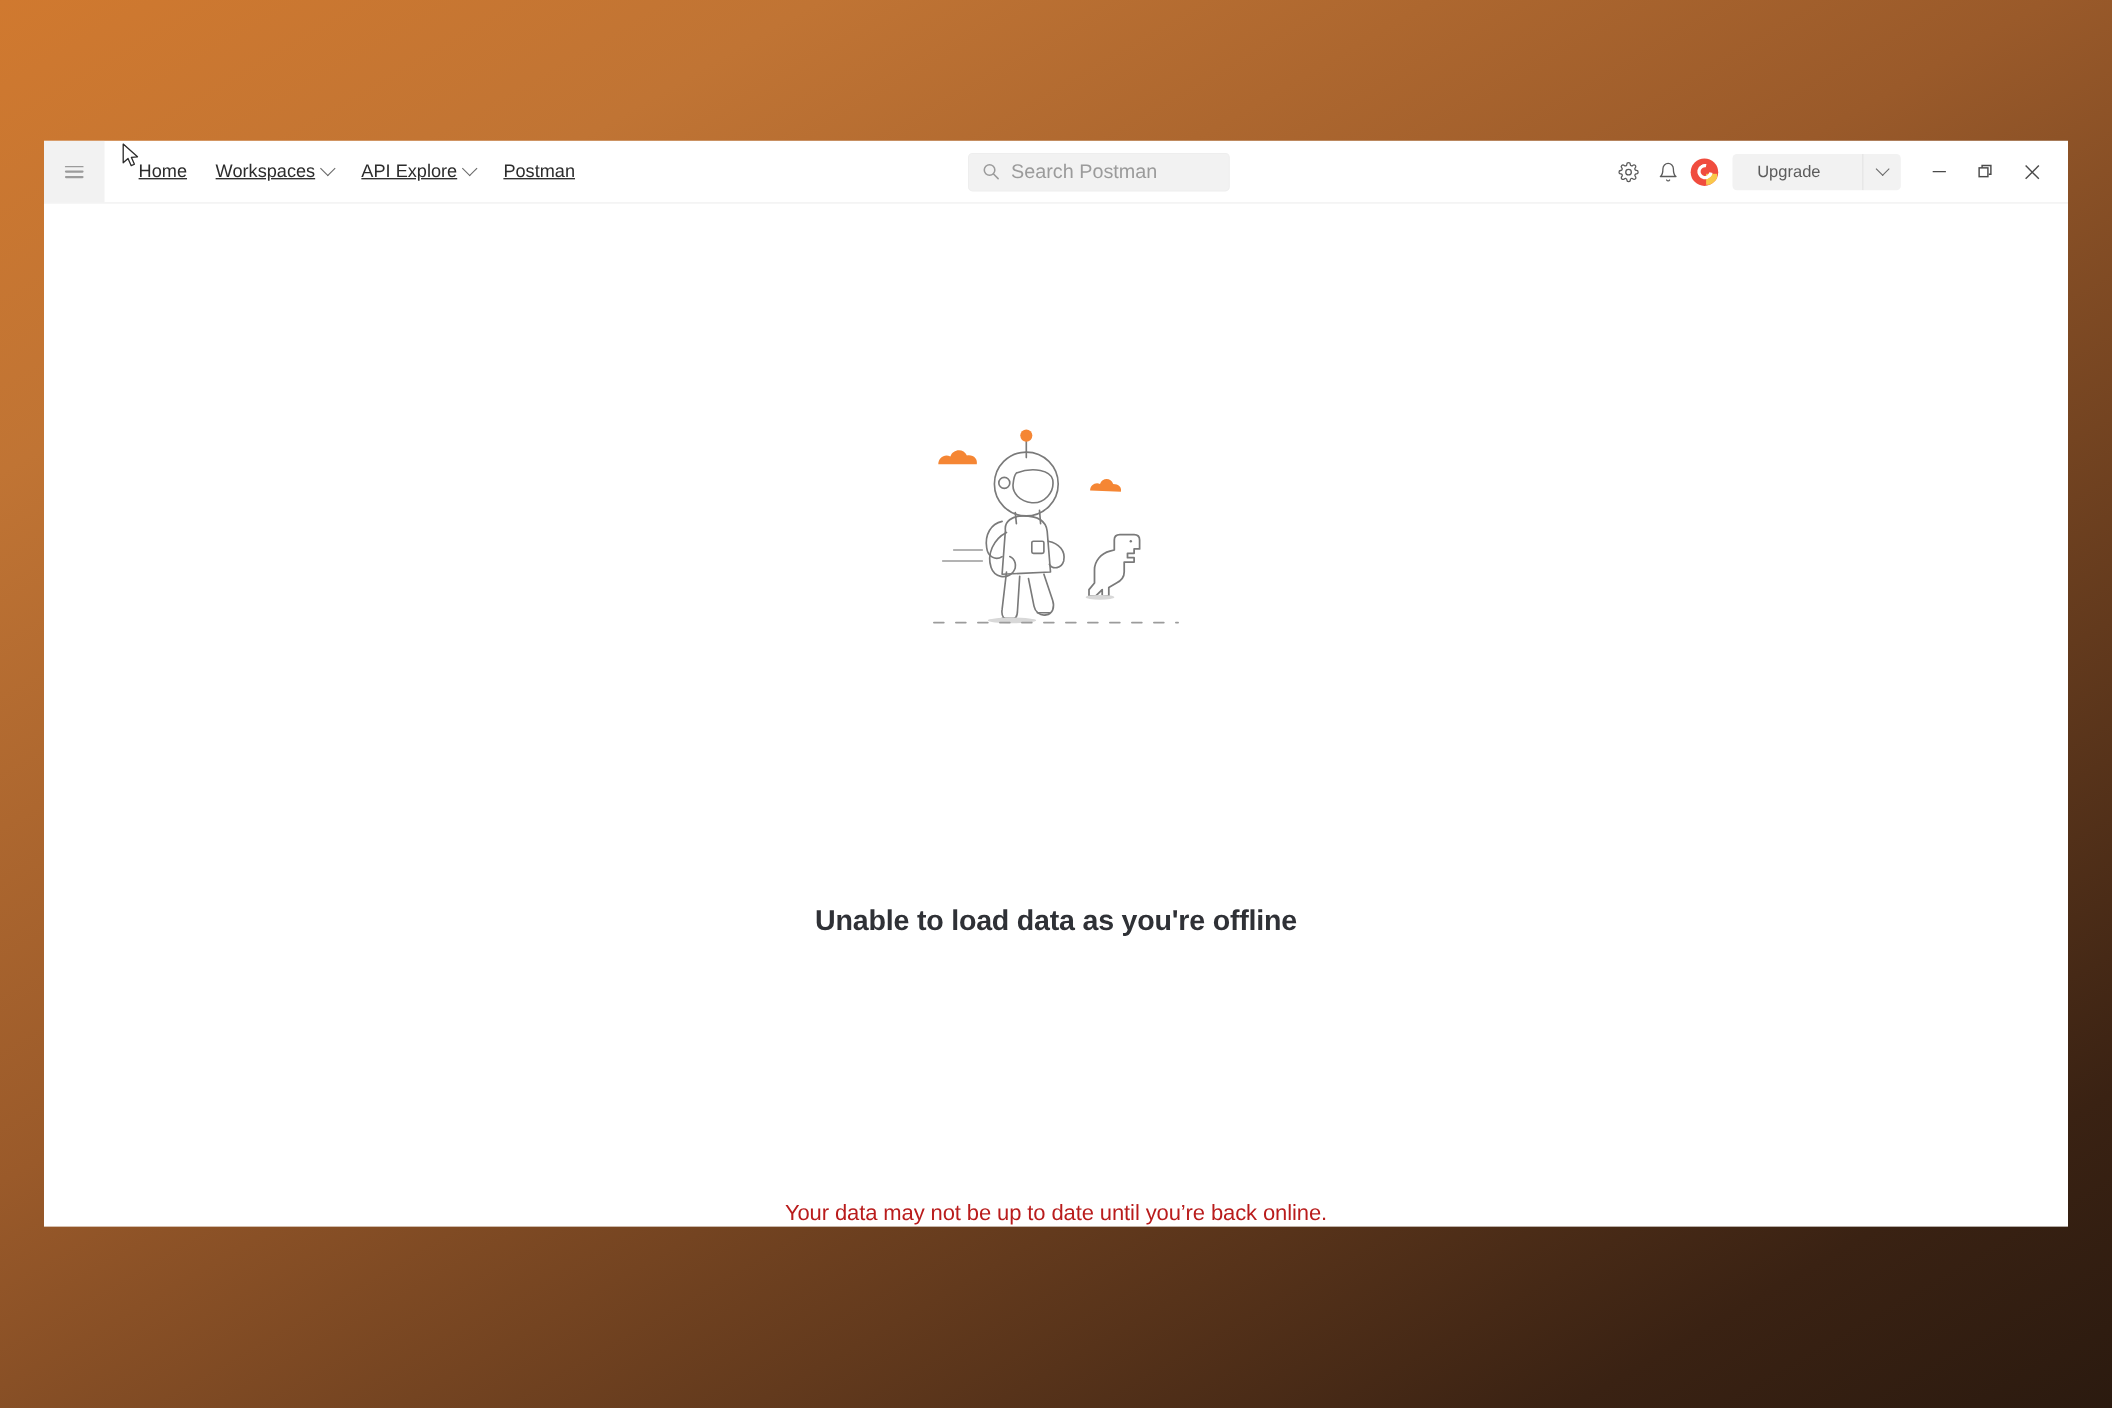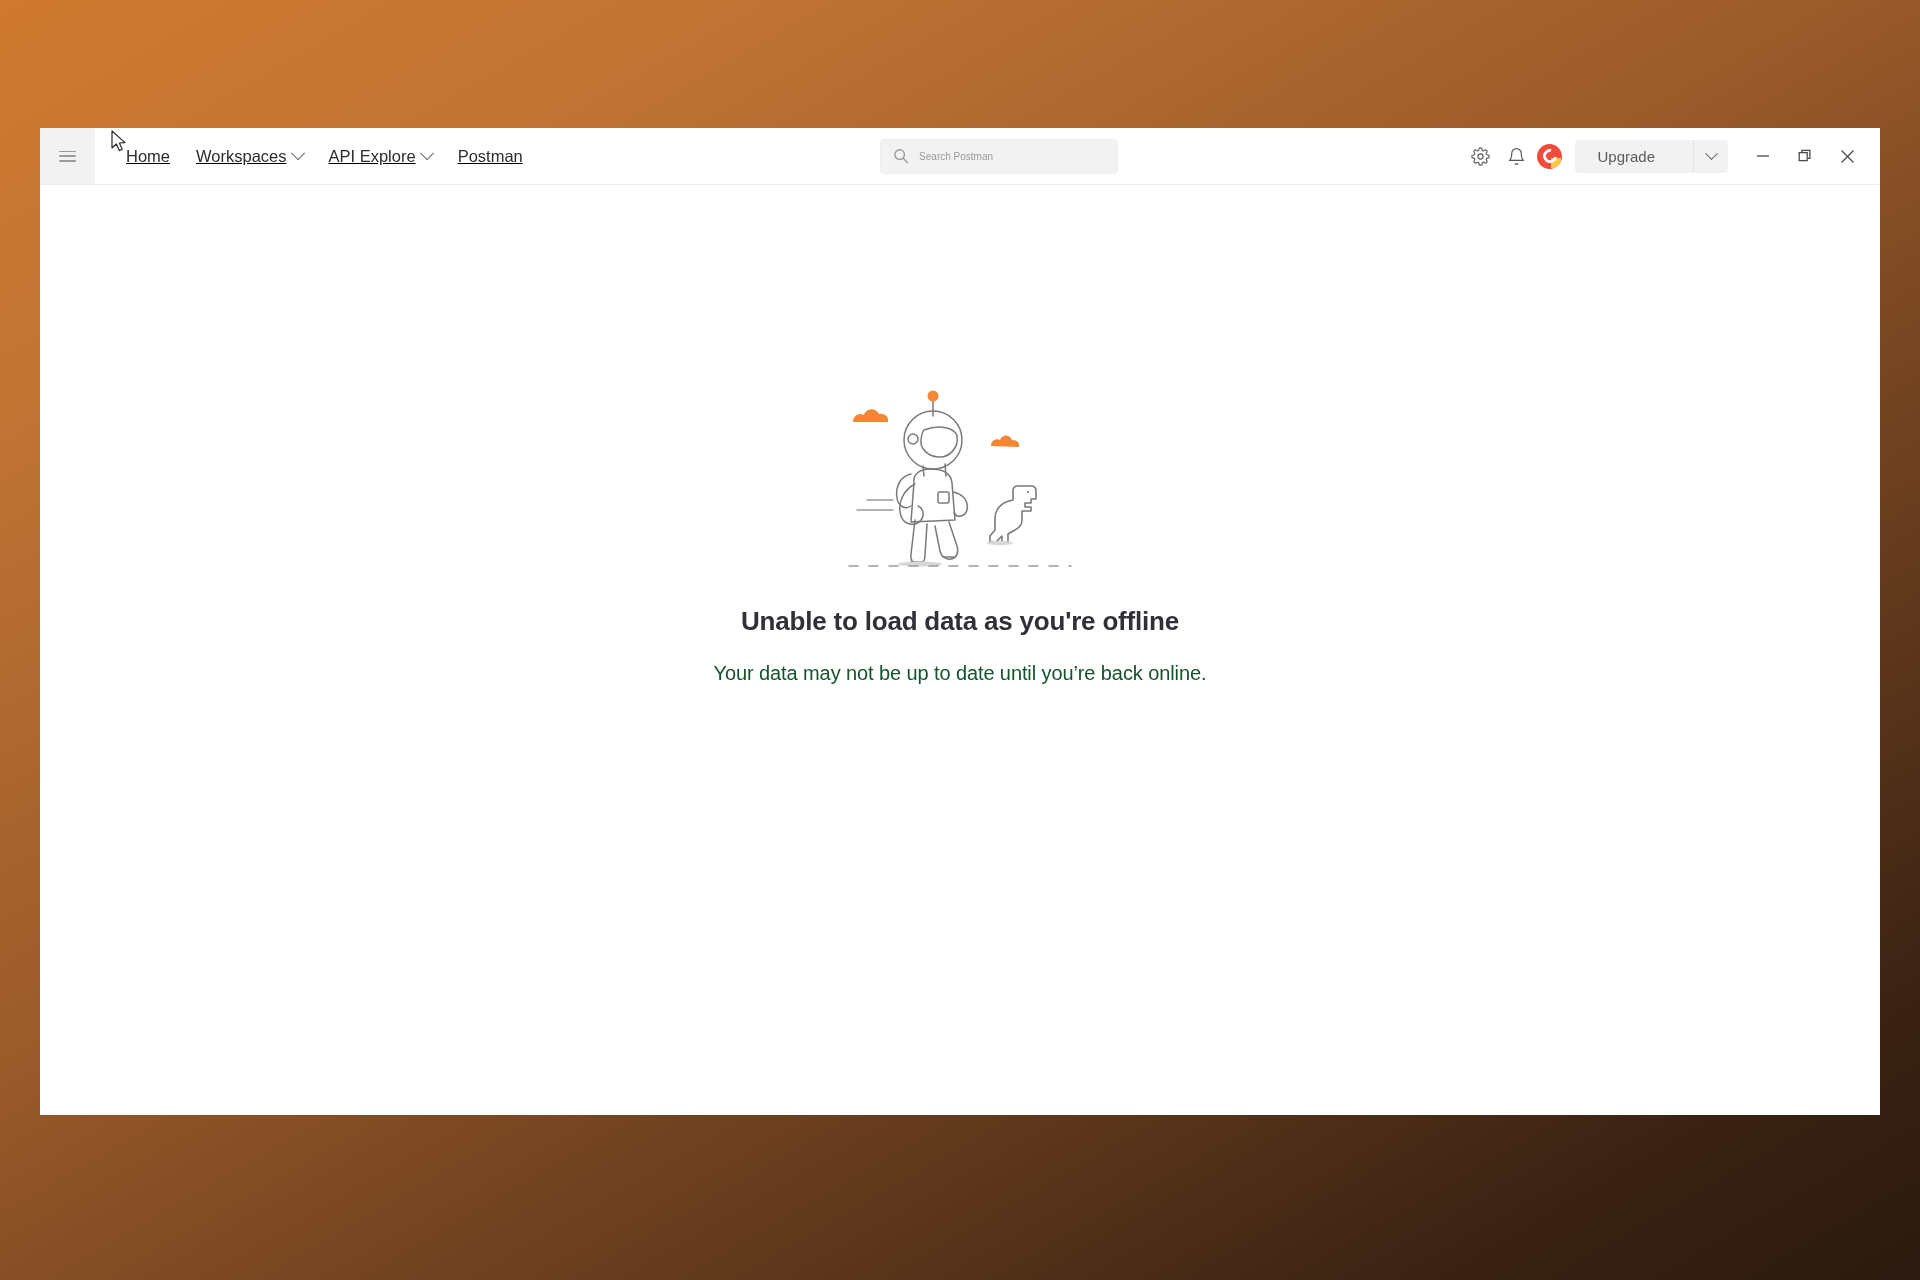--- a/index.html
+++ b/index.html
@@ -107,21 +107,21 @@
     background: #f2f2f2;
     border: 1px solid #eeeeee;
     border-radius: 4px;
     display: flex;
     align-items: center;
     padding: 0 12px;
     gap: 10px;
     cursor: text;
   }
   .search-placeholder {
-    font-size: 10px;
+    font-size: 18px;
     color: #9b9b9b;
   }
 
   .header-right {
     display: flex;
     align-items: center;
     flex: 0 0 auto;
     padding-right: 12px;
     gap: 0px;
   }
@@ -211,33 +211,34 @@
 
   
   .main {
     height: 930px;
     display: flex;
     flex-direction: column;
     align-items: center;
     background: #ffffff;
     padding-top: 185px;
     box-sizing: border-box;
+    justify-content: space-between;
   }
 
   .empty-title {
     font-size: 26px;
     font-weight: bold;
     color: #2f3136;
     margin-top: 26px;
     letter-spacing: -0.2px;
   }
 
   .empty-sub {
     font-size: 20px;
-    color: #14532d;
+    color: #b91c1c;
     margin-top: 25px;
     letter-spacing: -0.1px;
   }
 
   
   #cursor {
     position: absolute;
     left: 110px;
     top: 130px;
     width: 18px;

